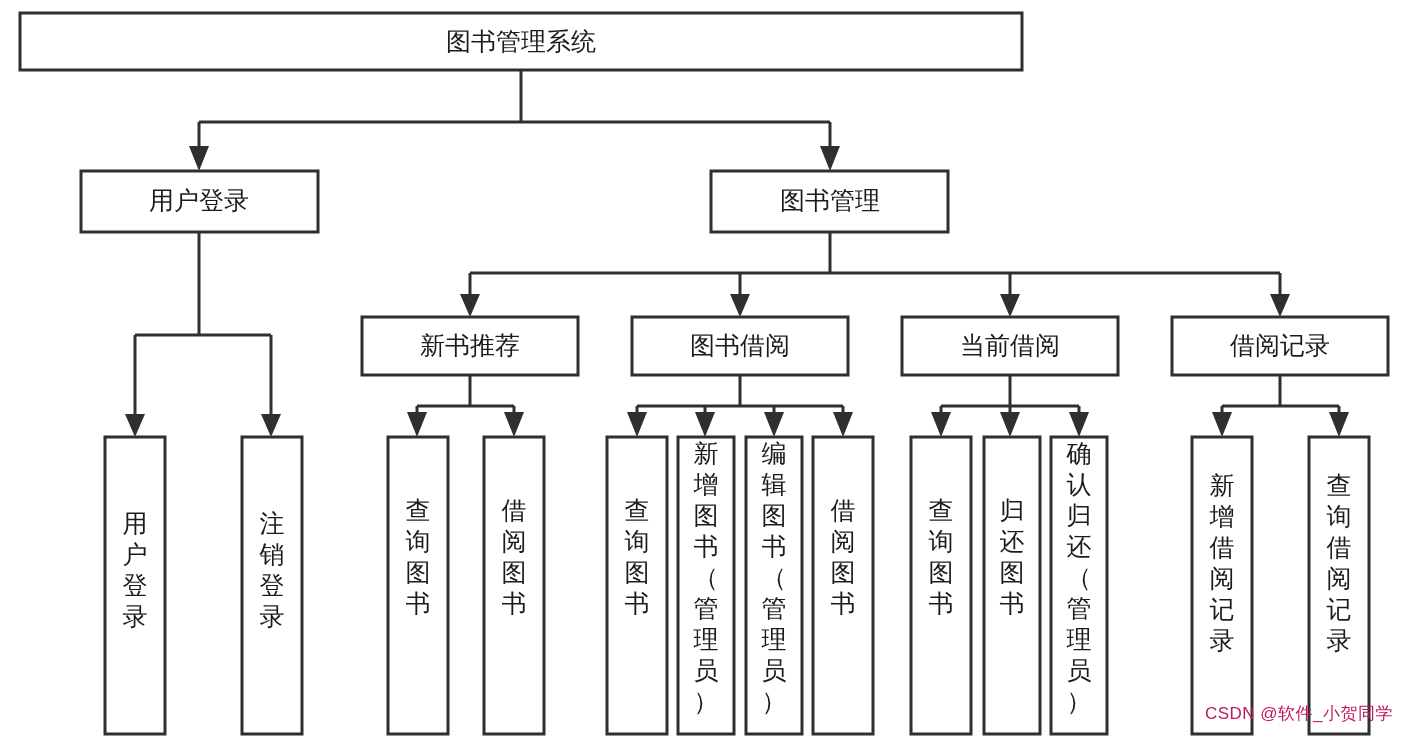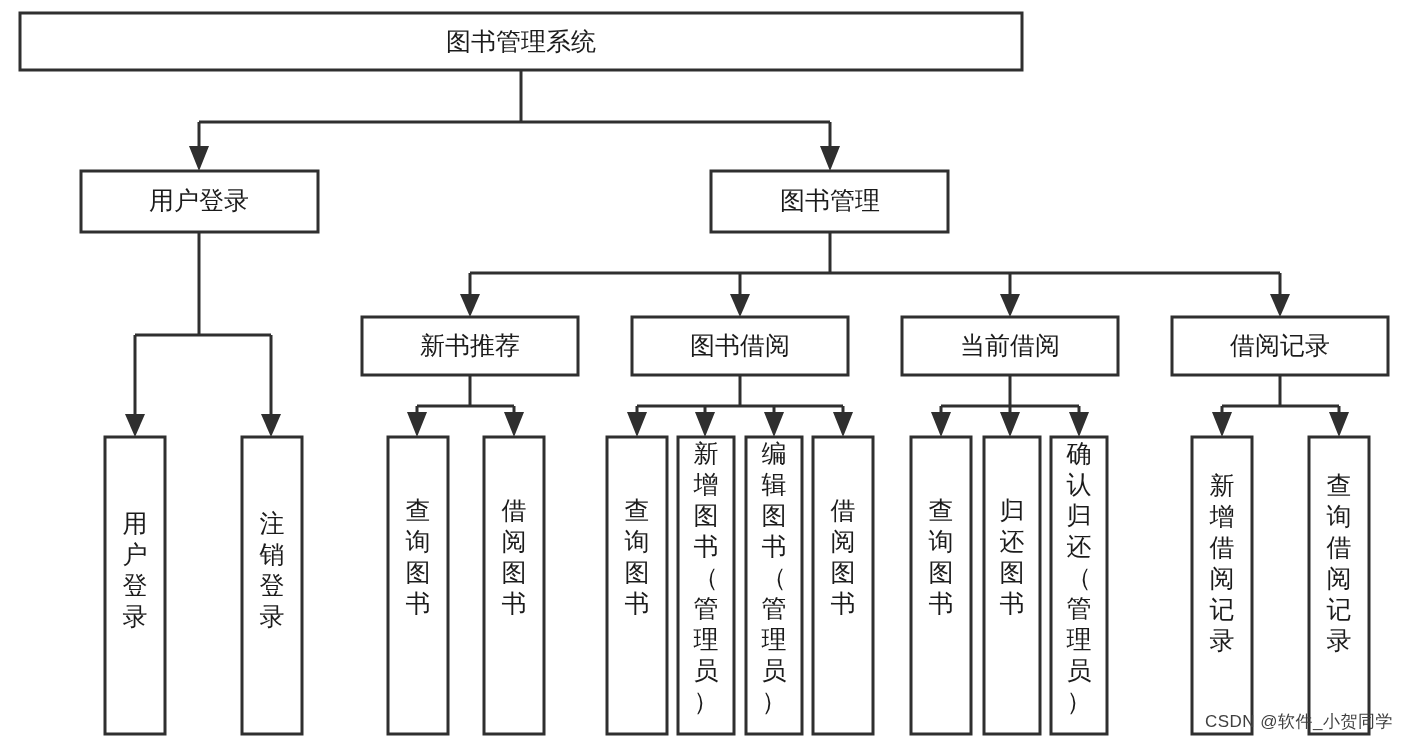--- a/index.html
+++ b/index.html
@@ -52,24 +52,24 @@
   }
   .node-label-vertical {
     fill: #1b1b1b;
     font-family: "Liberation Sans", "DejaVu Sans", sans-serif;
     font-size: 25px;
     text-anchor: middle;
   }
   .watermark-text {
     position: absolute;
     right: 12px;
-    bottom: 0;
+    bottom: 8px;
     font-family: "Liberation Sans", "DejaVu Sans", sans-serif;
     font-size: 17px;
-    color: #404040;
+    color: #be185d;
     letter-spacing: 0.5px;
     white-space: nowrap;
     user-select: none;
   }
 </style>
 </head>
 <body>
 
 <div id="diagram-root">
 

